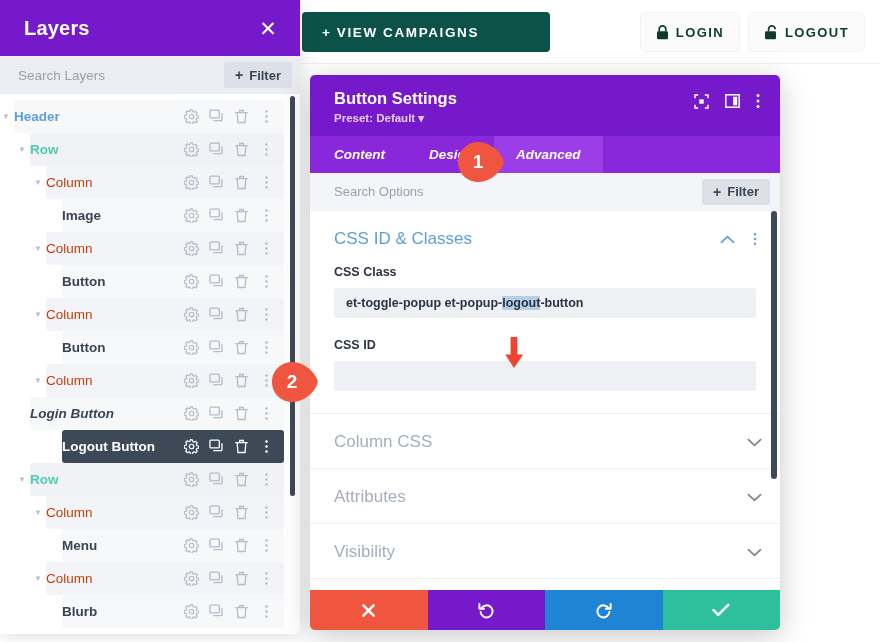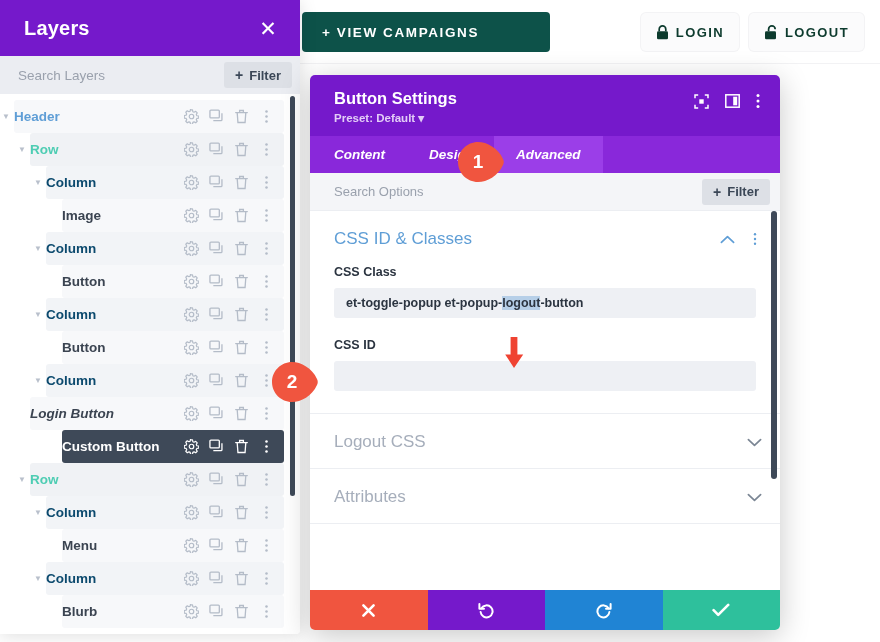--- a/index.html
+++ b/index.html
@@ -116,21 +116,21 @@
   .layer-row .acts {
     display: flex; align-items: center; gap: 10px;
     padding-right: 10px; flex: none;
   }
   
   .lv-header { background: #f7f8fa; }
   .lv-header .lname { color: #5f9ed6; }
   .lv-row { background: #f0f2f5; }
   .lv-row .lname { color: #4ecdb3; }
   .lv-column { background: #f2f4f7; }
-  .lv-column .lname { color: #0c4a6e; font-weight: 700; }
+  .lv-column .lname { color: #c2410c; font-weight: 400; }
   .lv-module { background: #f7f8fa; }
   .lv-module .lname { color: #3b4451; }
   .lv-active { background: #3e4958; }
   .lv-active .lname { color: #ffffff; }
   .layers-scrollbar {
     position: absolute; right: 5px; top: 2px;
     width: 5px; height: 400px;
     background: #3e4958; border-radius: 3px;
   }
 
@@ -587,21 +587,21 @@
               <svg style="width:15px;height:15px;display:block;" viewBox="0 0 16 16">
                 <circle cx="8" cy="2.6" r="1.35" fill="#b4bcc8"></circle>
                 <circle cx="8" cy="8" r="1.35" fill="#b4bcc8"></circle>
                 <circle cx="8" cy="13.4" r="1.35" fill="#b4bcc8"></circle>
               </svg>
             </span>
           </span>
         </div>
         <div class="layer-row lv-module lv-active" style="margin-left: 62px;">
           <span class="caret" style="margin-left: -16px;"></span>
-          <span class="lname">Custom Button</span>
+          <span class="lname">Logout Button</span>
           <span class="spacer"></span>
           <span class="acts">
             <span style="width: 15px; height: 15px; display: block;">
               <svg style="width:15px;height:15px;display:block;" viewBox="0 0 16 16" fill="none">
                 <path d="M8 5.6A2.4 2.4 0 1 0 8 10.4 2.4 2.4 0 0 0 8 5.6Z" stroke="#ffffff" stroke-width="1.3"></path>
                 <path d="M6.9.9h2.2l.3 2 1.3.6 1.8-1 1.6 1.6-1 1.8.6 1.3 2 .3v2.2l-2 .3-.6 1.3 1 1.8-1.6 1.6-1.8-1-1.3.6-.3 2H6.9l-.3-2-1.3-.6-1.8 1-1.6-1.6 1-1.8-.6-1.3-2-.3V6.9l2-.3.6-1.3-1-1.8L3.5 1.9l1.8 1 1.3-.6.3-2Z" stroke="#ffffff" stroke-width="1.25" stroke-linejoin="round"></path>
               </svg>
             </span>
             <span style="width: 15px; height: 15px; display: block;">
               <svg style="width:15px;height:15px;display:block;" viewBox="0 0 16 16" fill="none">
@@ -864,21 +864,21 @@
             <div class="field-group">
               <div class="field-label">CSS ID</div>
               <div class="field-input">
                 <span></span>
               </div>
             </div>
           </div>
         </div>
         <div class="toggle-section">
           <div class="ts-head">
-            <div class="ts-title">Logout CSS</div>
+            <div class="ts-title">Column CSS</div>
             <div class="ts-right">
               <span style="display: block;">
                 <svg class="sic" width="15" height="9" viewBox="0 0 15 9" fill="none">
                   <path d="M1.4 1.6 7.5 7.4l6.1-5.8" stroke="#7b8694" stroke-width="1.7" stroke-linecap="round" stroke-linejoin="round"></path>
                 </svg>
               </span>
             </div>
           </div>
         </div>
         <div class="toggle-section">
@@ -886,20 +886,32 @@
             <div class="ts-title">Attributes</div>
             <div class="ts-right">
               <span style="display: block;">
                 <svg class="sic" width="15" height="9" viewBox="0 0 15 9" fill="none">
                   <path d="M1.4 1.6 7.5 7.4l6.1-5.8" stroke="#7b8694" stroke-width="1.7" stroke-linecap="round" stroke-linejoin="round"></path>
                 </svg>
               </span>
             </div>
           </div>
         </div>
+        <div class="toggle-section">
+          <div class="ts-head">
+            <div class="ts-title">Visibility</div>
+            <div class="ts-right">
+              <span style="display: block;">
+                <svg class="sic" width="15" height="9" viewBox="0 0 15 9" fill="none">
+                  <path d="M1.4 1.6 7.5 7.4l6.1-5.8" stroke="#7b8694" stroke-width="1.7" stroke-linecap="round" stroke-linejoin="round"></path>
+                </svg>
+              </span>
+            </div>
+          </div>
+        </div>
       </div>
 
     <div class="st-foot" id="settings-footer">
         <div class="foot-btn fb-cancel">
           <span style="display: flex; align-items: center;">
             <svg width="15" height="15" viewBox="0 0 15 15" fill="none">
               <path d="M2.4 2.4 12.6 12.6M12.6 2.4 2.4 12.6" stroke="#fff" stroke-width="2.6" stroke-linecap="round"></path>
             </svg>
           </span>
         </div>

